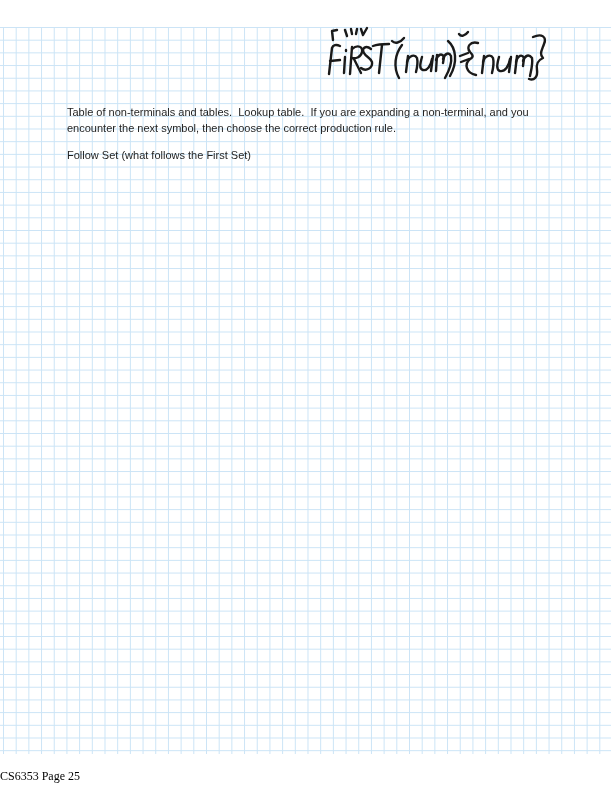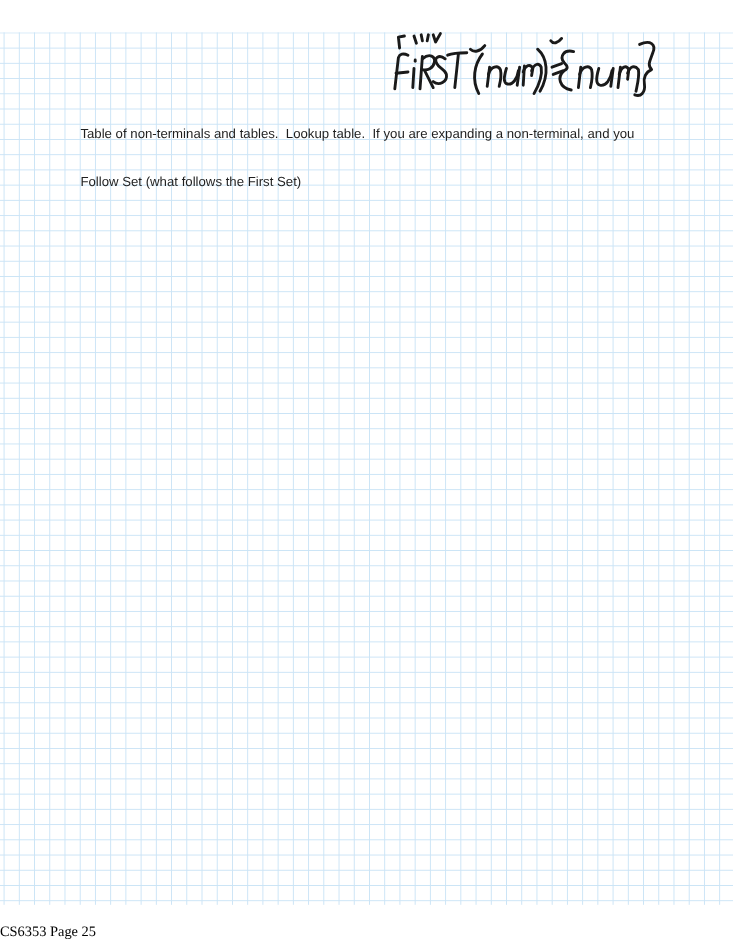--- a/index.html
+++ b/index.html
@@ -31,21 +31,21 @@
   .note-block{
     position:absolute;left:67px;top:105px;width:380px;
     color:#1f1f1f;
   }
   .note-line{
     margin:0;
     font-size:11px;
     line-height:15.5px;
     white-space:pre;
   }
-  .follow-line{margin-top:24px;}
+  .follow-line{margin-top:12px;}
   .footer{
     position:absolute;left:0;top:769px;width:611px;
     text-align:left;
     font-family:"Liberation Serif", serif;
     font-size:12px;
     color:#000000;
   }
 </style>
 </head>
 <body>
@@ -97,18 +97,19 @@
       <path d="M511,57 L509,72"></path>
       <path d="M517,56 L515,73"></path>
       <path d="M516,62 C518,55 522,54 524,58 L523,66"></path>
       <path d="M523,61 C525,55 529,54 532,58 C533,64 531,71 530,76"></path>
       <path d="M533,37 C542,33 547,37 544,44 C542,50 539,54 543,58 C538,60 536,65 537,70 C538,77 534,81 529,79"></path>
     </g>
   </svg>
 
   <div class="note-block">
     <p class="note-line">Table of non-terminals and tables.  Lookup table.  If you are expanding a non-terminal, and you</p>
+    <p class="note-line">encounter the next symbol, then choose the correct production rule.</p>
     <p class="note-line follow-line">Follow Set (what follows the First Set)</p>
   </div>
 
   <div class="footer">CS6353 Page 25</div>
 
 </div>
 
 </body></html>

